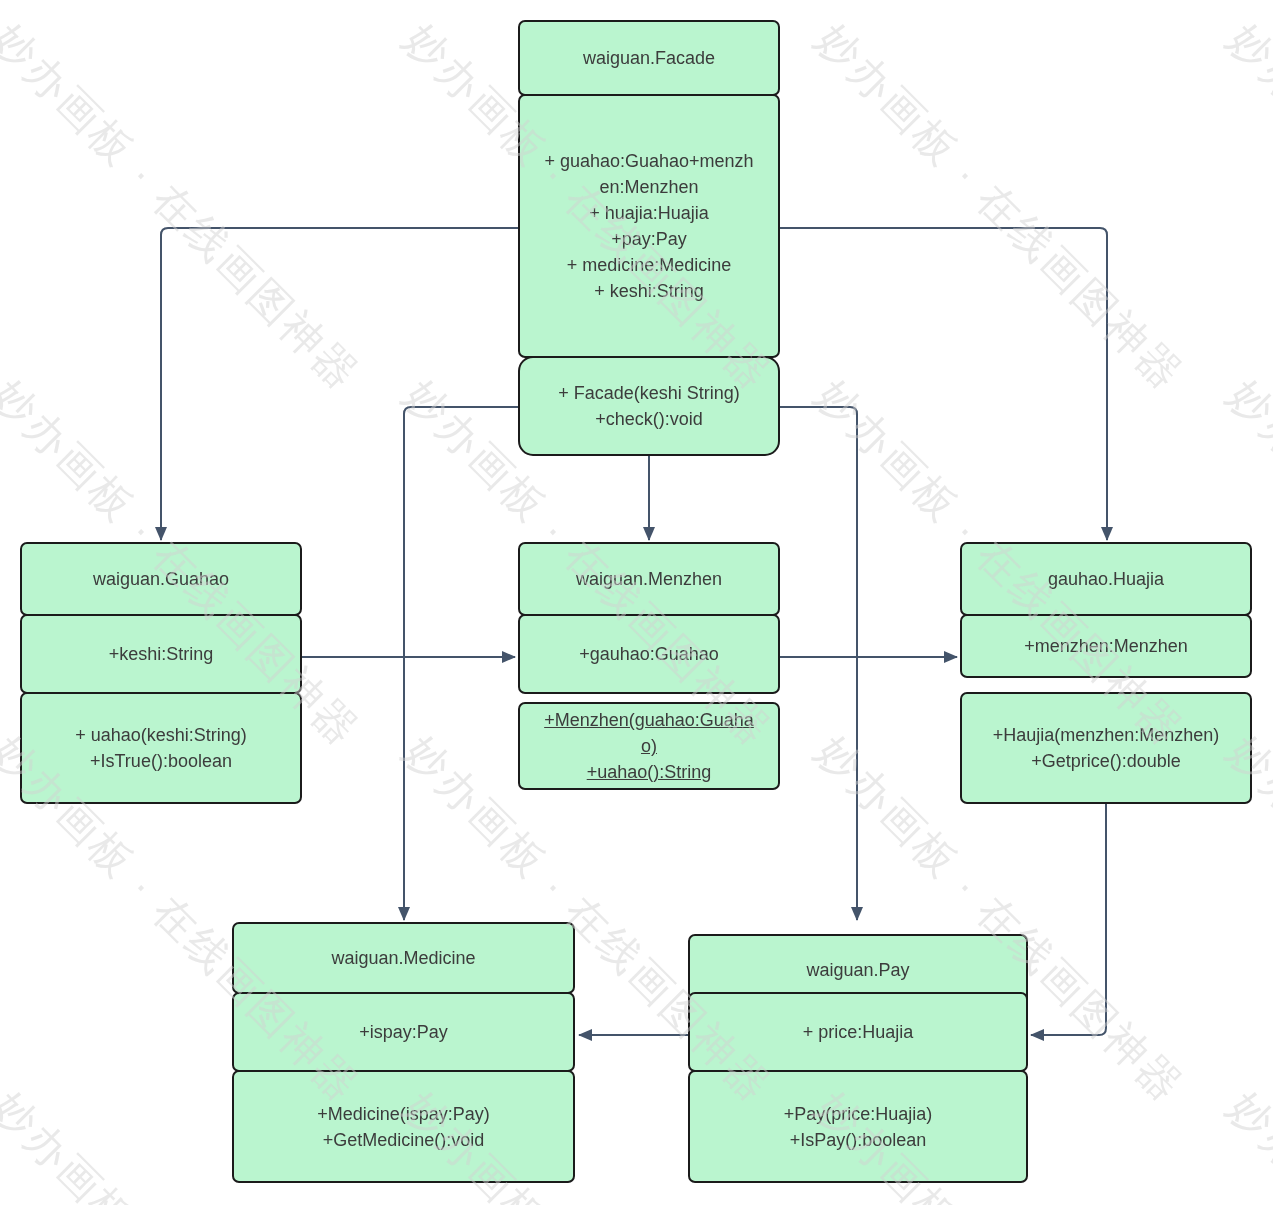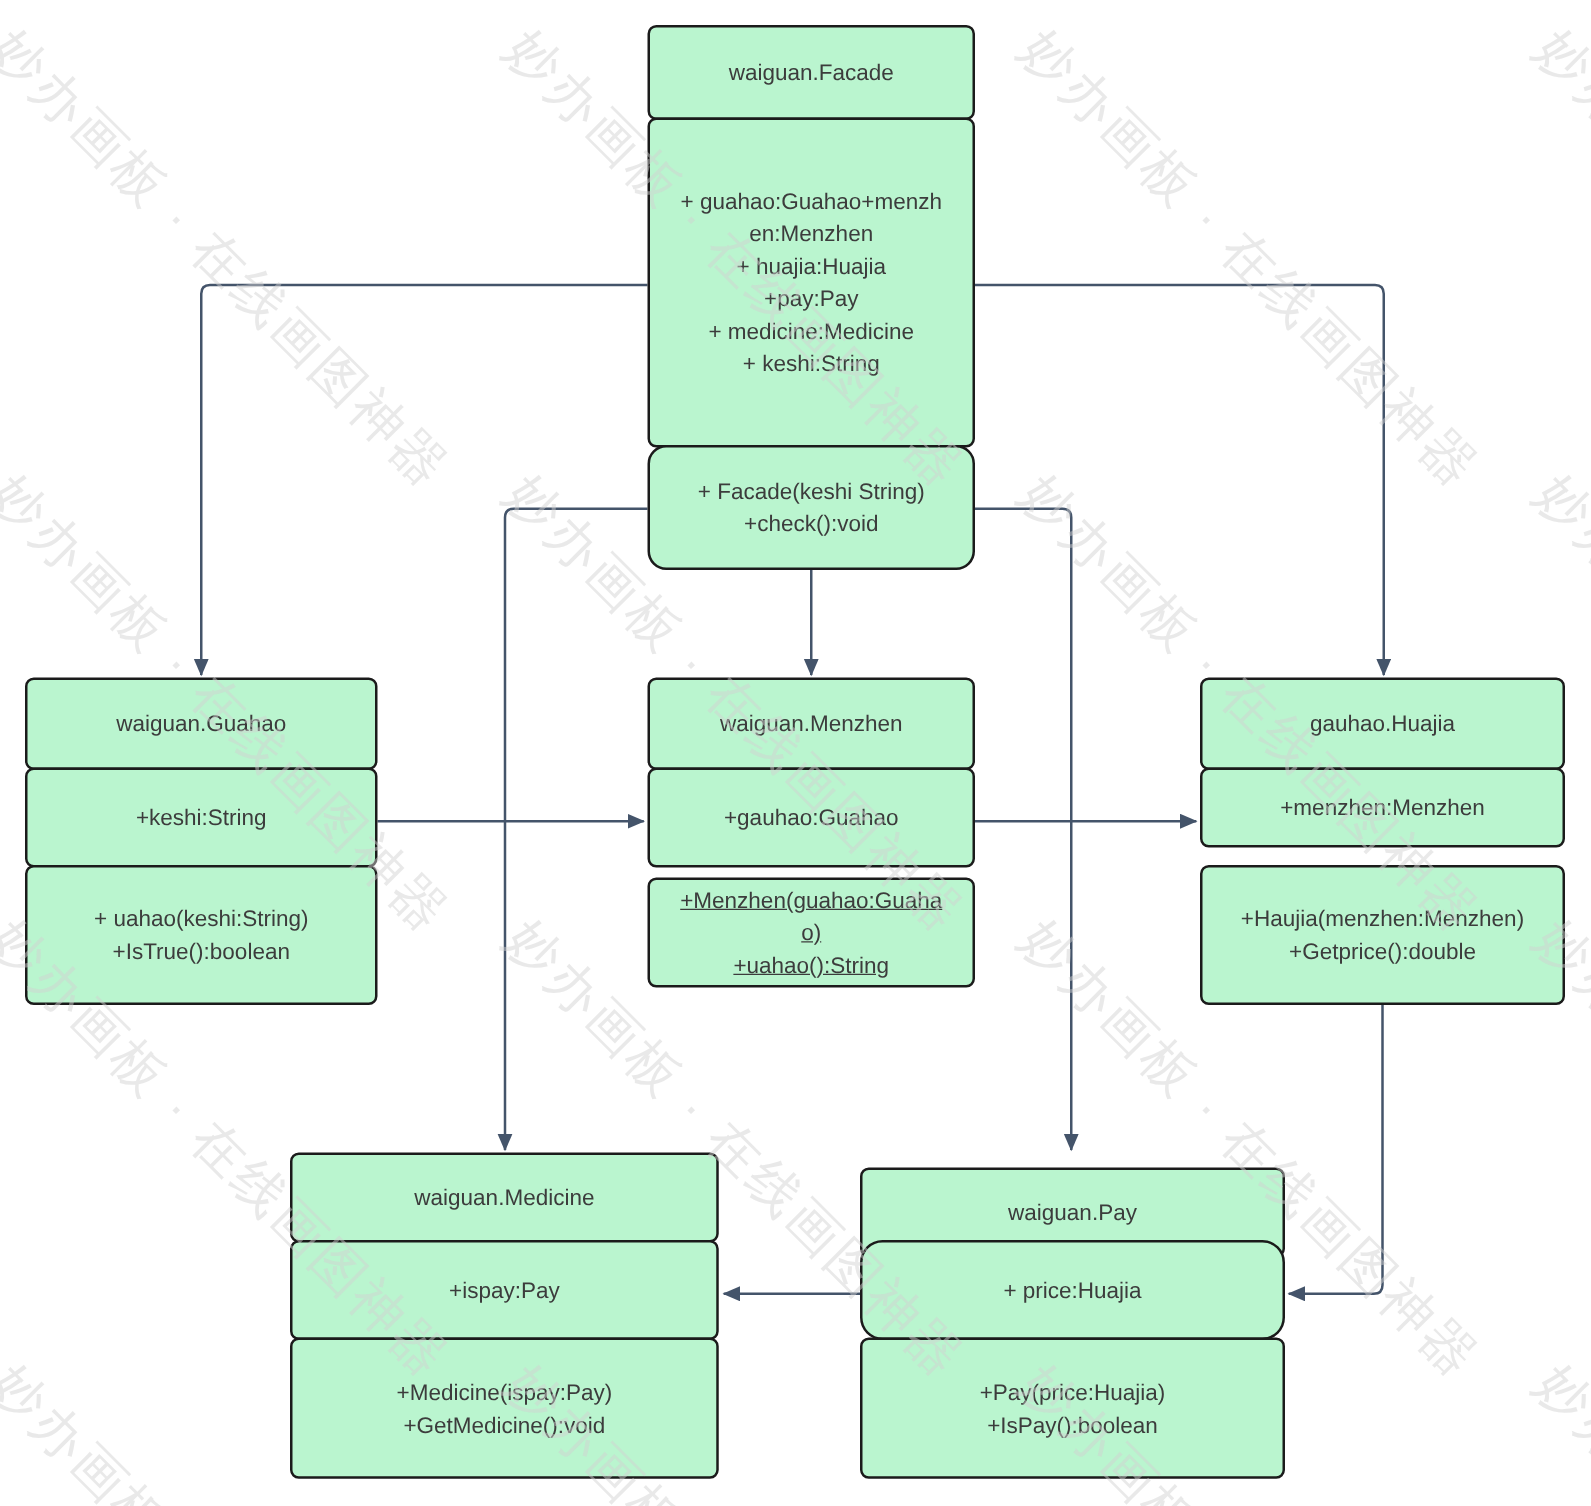--- a/index.html
+++ b/index.html
@@ -155,21 +155,21 @@
         </div>
         <div class="sec methods" style="top: 148px; height: 113px;">
           <span class="member-line">+Medicine(ispay:Pay)</span>
           <span class="member-line">+GetMedicine():void</span>
         </div>
       </div>
       <div class="class-box" style="left: 688px; top: 922px; width: 340px;">
         <div class="sec title" style="top: 0px; height: 72px; margin-top: 12px;">
           <span>waiguan.Pay</span>
         </div>
-        <div class="sec attrs center" style="top: 70px; height: 80px; border-radius: 18px;">
+        <div class="sec attrs center" style="top: 70px; height: 80px;">
           <span class="member-line">+ price:Huajia</span>
         </div>
         <div class="sec methods" style="top: 148px; height: 113px;">
           <span class="member-line">+Pay(price:Huajia)</span>
           <span class="member-line">+IsPay():boolean</span>
         </div>
       </div>
     </div>
   <div id="watermarks">
       <div class="watermark" style="left: 20px; top: 12px; transform: rotate(45deg);">妙办画板 · 在线画图神器</div>

